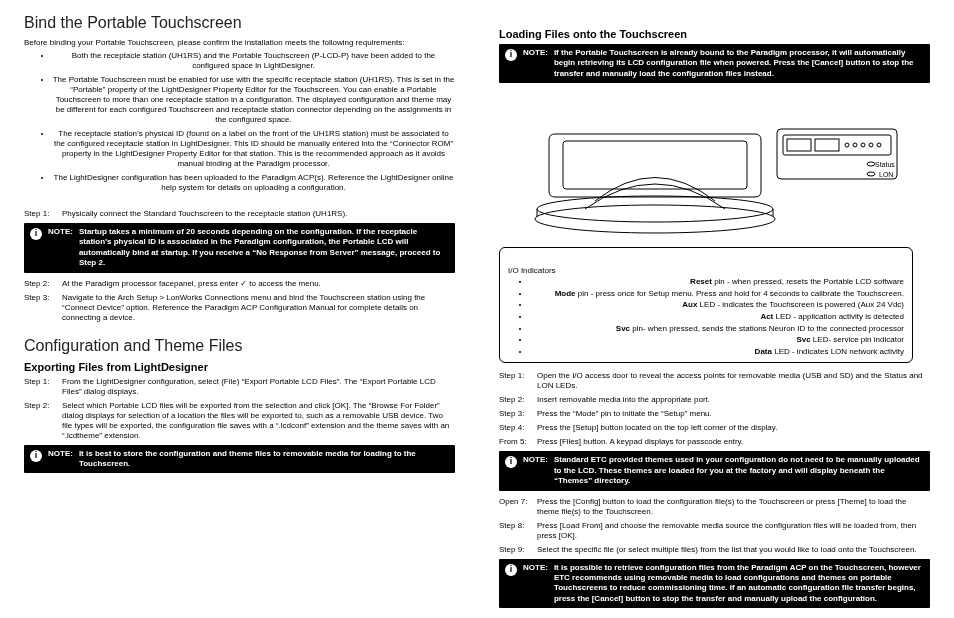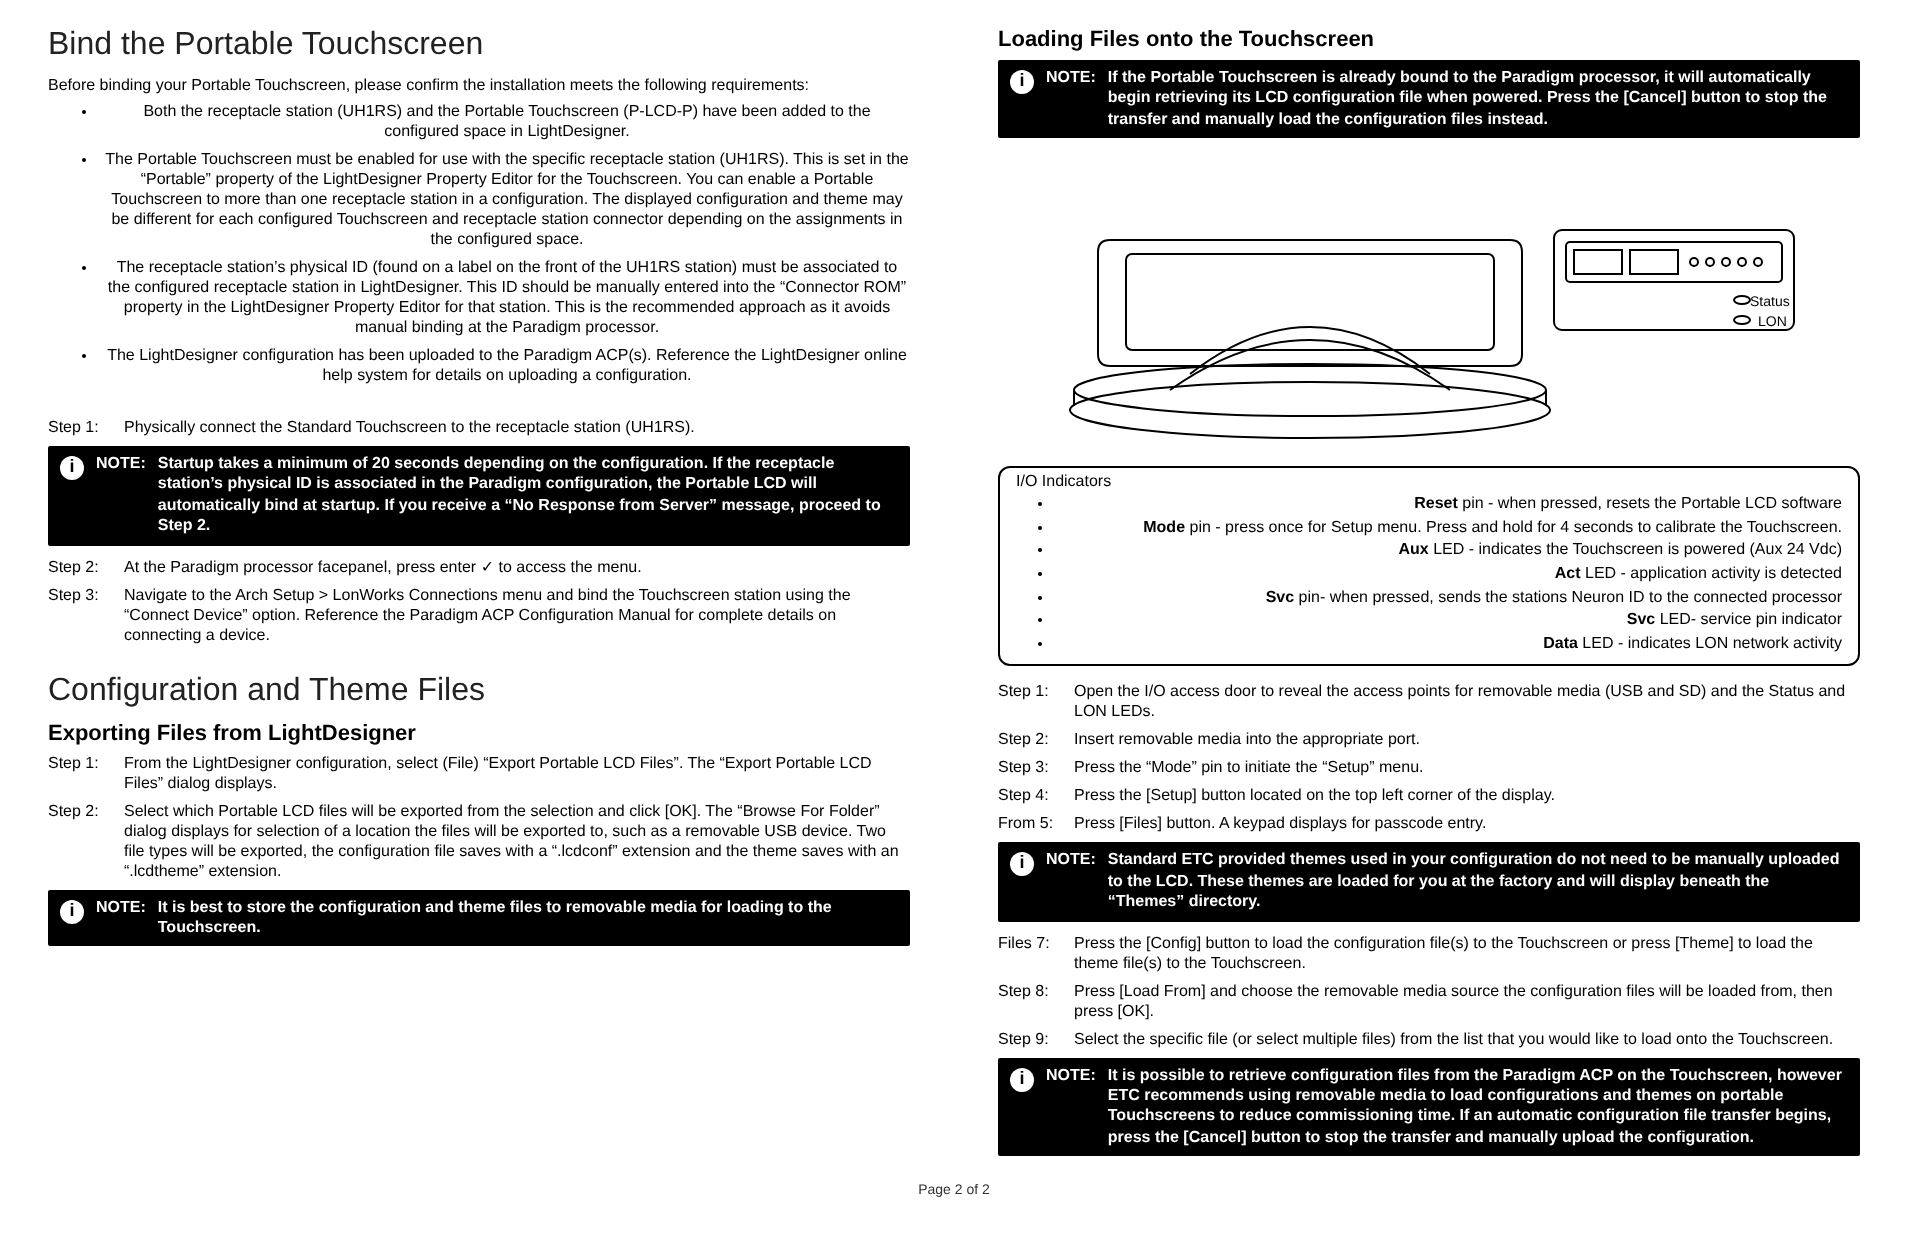--- a/index.html
+++ b/index.html
@@ -84,22 +84,22 @@
   .note .txt { flex: 1; }
   .device-fig {
     margin: 4px 0 8px 0;
     display: flex;
     justify-content: center;
   }
   .device-fig svg { width: 380px; height: 150px; }
   .io-box {
     border: 1px solid #000;
     border-radius: 6px;
-    padding: 2px 8px 4px 8px;
-    margin: 2px 0 8px 0;
+    padding: 18px 8px 4px 8px;
+    margin: 2px 17px 8px 0;
     font-size: 8px;
   }
   .io-box .io-title { margin: 0 0 2px 0; }
   .io-box ul { margin: 0; padding-left: 22px; list-style: disc; }
   .io-box li { margin: 0 0 2px 0; line-height: 1.2; text-align: right; }
   .io-box li b { font-weight: 700; }
   .footer {
     text-align: center;
     font-size: 7px;
     color: #333;
@@ -160,21 +160,21 @@
     </div>
 
     <div class="note">
       <div class="icon">i</div>
       <div class="label">NOTE:</div>
       <div class="txt"><b>It is best to store the configuration and theme files to removable media for loading to the Touchscreen.</b></div>
     </div>
   </div>
 
   <div class="col">
-    <h2 style="margin-top:0;">Loading Files onto the Touchscreen</h2>
+    <h2 style="margin-top:14px;">Loading Files onto the Touchscreen</h2>
 
     <div class="note">
       <div class="icon">i</div>
       <div class="label">NOTE:</div>
       <div class="txt"><b>If the Portable Touchscreen is already bound to the Paradigm processor, it will automatically begin retrieving its LCD configuration file when powered. Press the [Cancel] button to stop the transfer and manually load the configuration files instead.</b></div>
     </div>
 
     <div class="device-fig">
       <svg viewBox="0 0 380 150">
         <g fill="none" stroke="#000" stroke-width="1">
@@ -243,21 +243,21 @@
     </div>
 
     <div class="note">
       <div class="icon">i</div>
       <div class="label">NOTE:</div>
       <div class="txt"><b>Standard ETC provided themes used in your configuration do not need to be manually uploaded to the LCD. These themes are loaded for you at the factory and will display beneath the “Themes” directory.</b></div>
     </div>
 
     <div class="steps">
       <div class="step-row">
-          <div class="step-label">Files 7:</div>
+          <div class="step-label">Open 7:</div>
           <div class="step-text">Press the [Config] button to load the configuration file(s) to the Touchscreen or press [Theme] to load the theme file(s) to the Touchscreen.</div>
         </div>
       <div class="step-row">
           <div class="step-label">Step 8:</div>
           <div class="step-text">Press [Load From] and choose the removable media source the configuration files will be loaded from, then press [OK].</div>
         </div>
       <div class="step-row">
           <div class="step-label">Step 9:</div>
           <div class="step-text">Select the specific file (or select multiple files) from the list that you would like to load onto the Touchscreen.</div>
         </div>

